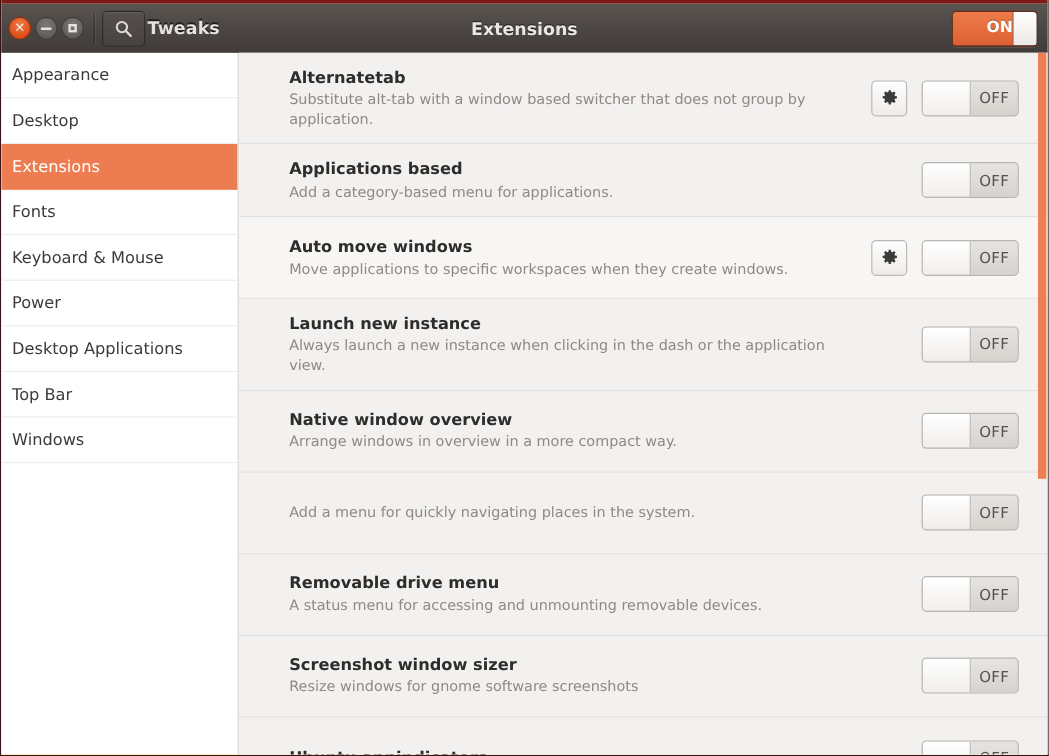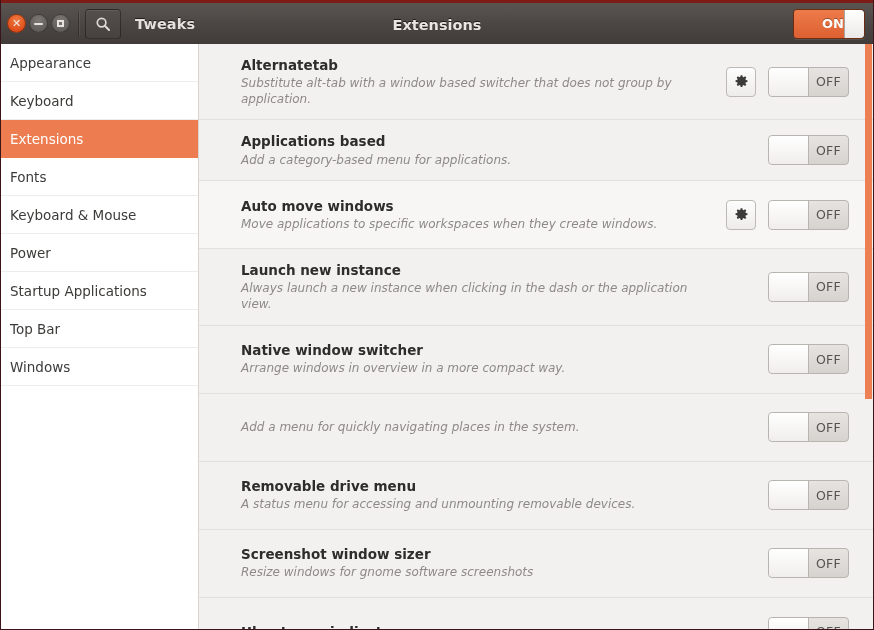--- a/index.html
+++ b/index.html
@@ -91,21 +91,21 @@
     border: 1px solid rgba(0,0,0,.38);
     border-radius: 4px;
     background: linear-gradient(to bottom, #55504d, #47423f);
     display: flex; align-items: center; justify-content: center;
     cursor: pointer;
     box-shadow: inset 0 1px 0 rgba(255,255,255,.08);
   }
   .search-btn svg { display: block; }
 
   .app-name {
-    margin-left: 14px;
+    margin-left: 2px;
     color: #e6e1dc;
     font-size: 14.5px;
     font-weight: bold;
     text-shadow: 0 -1px 0 rgba(0,0,0,.6);
     letter-spacing: .1px;
   }
 
   .tb-title {
     position: absolute;
     left: 0; right: 0;
@@ -209,21 +209,20 @@
     font-weight: bold;
     color: #2e2d2b;
     line-height: 1.35;
   }
   .ext-desc {
     font-size: 12px;
     color: #8d8a86;
     line-height: 1.3;
     margin-top: 2px;
     max-width: 470px;
-    font-style: italic;
   }
 
   .ext-controls {
     display: flex;
     align-items: center;
     gap: 12px;
     flex: 0 0 auto;
   }
 
   .gear-btn {
@@ -316,36 +315,36 @@
     </div>
   </div>
 
   <div class="body">
 
     <div class="sidebar">
       <div class="side-item">
           <span>Appearance</span>
         </div>
       <div class="side-item">
-          <span>Keyboard</span>
+          <span>Desktop</span>
         </div>
       <div class="side-item selected">
           <span>Extensions</span>
         </div>
       <div class="side-item">
           <span>Fonts</span>
         </div>
       <div class="side-item">
           <span>Keyboard &amp; Mouse</span>
         </div>
       <div class="side-item">
           <span>Power</span>
         </div>
       <div class="side-item">
-          <span>Startup Applications</span>
+          <span>Desktop Applications</span>
         </div>
       <div class="side-item">
           <span>Top Bar</span>
         </div>
       <div class="side-item">
           <span>Windows</span>
         </div>
     </div>
 
     <div class="content">
@@ -410,21 +409,21 @@
           <div class="ext-controls">
             <div class="toggle">
               <span class="knob"></span>
               <span class="lbl">OFF</span>
             </div>
           </div>
         </div>
 
         <div class="ext-row tall">
           <div class="ext-text">
-            <div class="ext-title">Native window switcher</div>
+            <div class="ext-title">Native window overview</div>
             <div class="ext-desc">Arrange windows in overview in a more compact way.</div>
           </div>
           <div class="ext-controls">
             <div class="toggle">
               <span class="knob"></span>
               <span class="lbl">OFF</span>
             </div>
           </div>
         </div>
 

